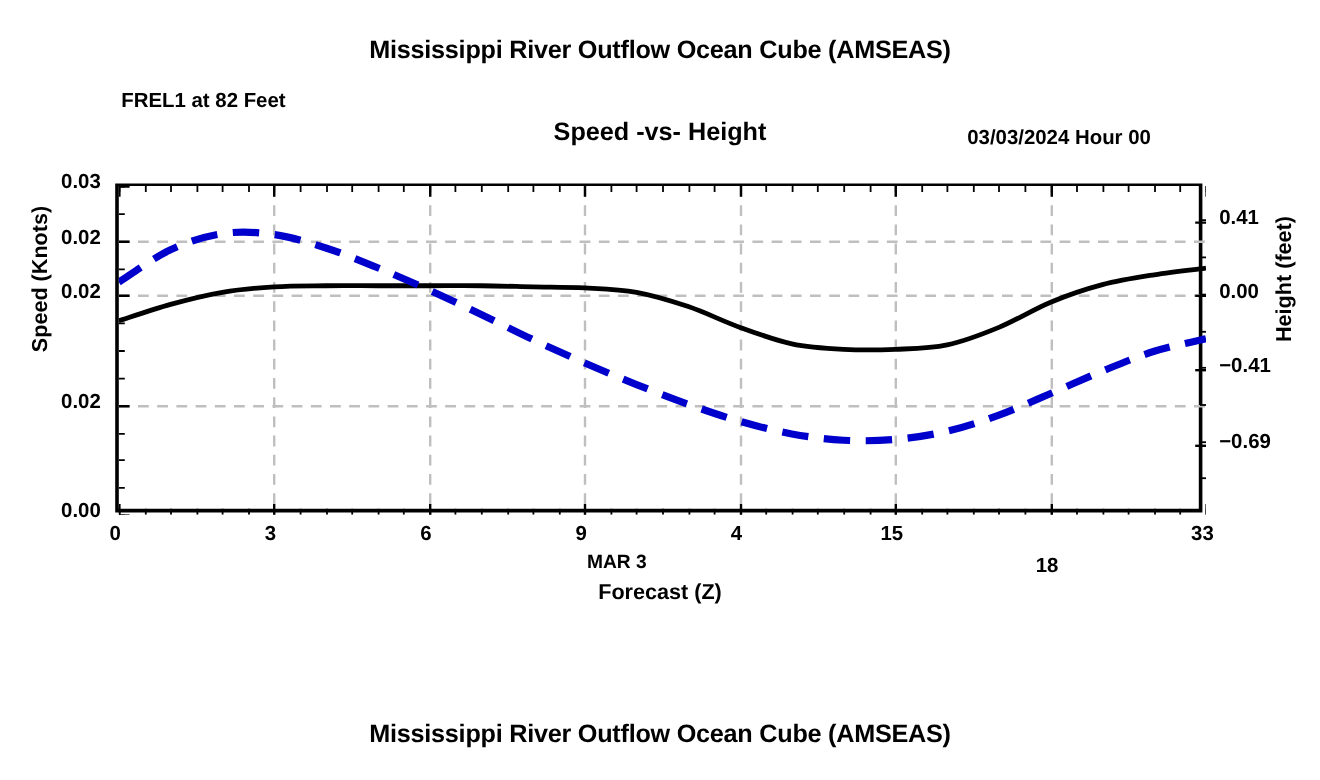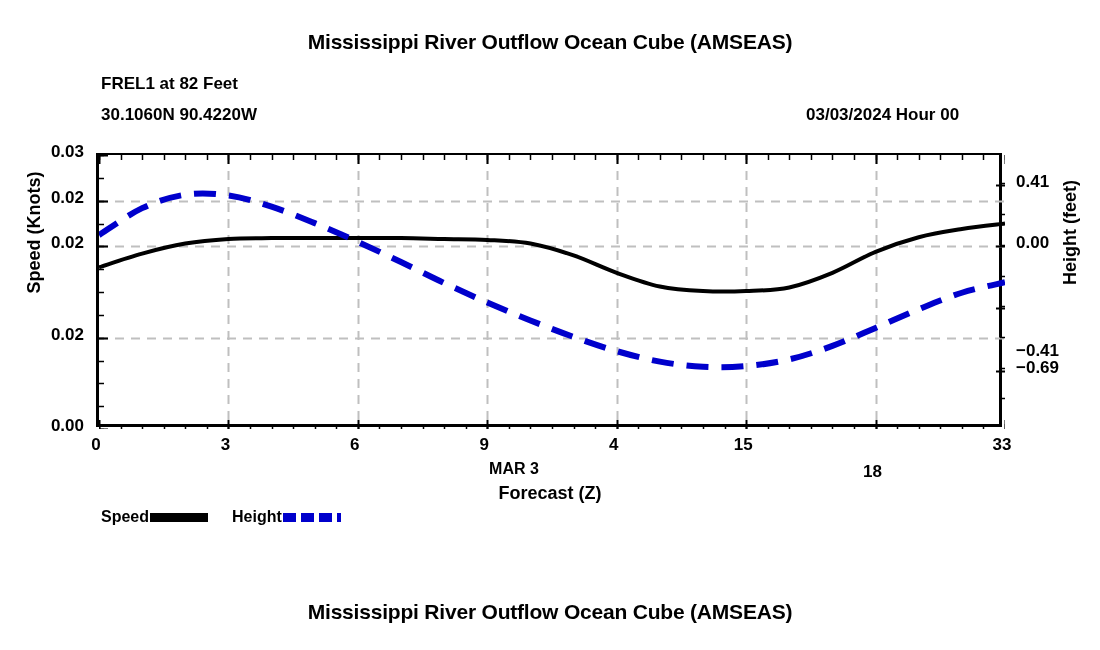--- a/index.html
+++ b/index.html
@@ -86,22 +86,22 @@
 </style>
 </head>
 <body>
 
 <div class="page">
 
   <div class="txt" id="main-title">Mississippi River Outflow Ocean Cube (AMSEAS)</div>
 
   <div class="txt" id="station-line">FREL1 at 82 Feet</div>
 
-  <div class="txt" id="coords-line">30.1060N  90.4220W</div>
-
+
+  <div class="txt" id="subtitle">Speed -vs- Height</div>
 
   <div class="txt" id="datestamp">03/03/2024 Hour 00</div>
 
   <div class="txt" id="ylabel-left">Speed (Knots)</div>
 
   <div class="txt" id="ylabel-right">Height (feet)</div>
 
   <div id="plot-area">
     <svg id="plot-svg" width="906" height="274">
       <g id="grid-group">
@@ -258,45 +258,35 @@
 
   <div id="ytick-left-group">
       <div class="txt ytick-left" style="left: 24px; top: 416px;">0.00</div>
       <div class="txt ytick-left" style="left: 24px; top: 324.667px;">0.02</div>
       <div class="txt ytick-left" style="left: 24px; top: 233.333px;">0.02</div>
       <div class="txt ytick-left" style="left: 24px; top: 187.667px;">0.02</div>
       <div class="txt ytick-left" style="left: 24px; top: 142px;">0.03</div>
     </div>
   <div id="ytick-right-group">
       <div class="txt ytick-right" style="left: 1016px; top: 357.607px;">−0.69</div>
-      <div class="txt ytick-right" style="left: 1016px; top: 294.721px; margin-top: 46px;">−0.41</div>
+      <div class="txt ytick-right" style="left: 1016px; top: 294.721px;">−0.41</div>
       <div class="txt ytick-right" style="left: 1016px; top: 233.333px;">0.00</div>
       <div class="txt ytick-right" style="left: 1016px; top: 171.945px;">0.41</div>
     </div>
   <div id="xtick-group">
       <div class="txt xtick" style="left: 76px; top: 435px;">0</div>
       <div class="txt xtick" style="left: 205.429px; top: 435px;">3</div>
       <div class="txt xtick" style="left: 334.857px; top: 435px;">6</div>
       <div class="txt xtick" style="left: 464.286px; top: 435px;">9</div>
       <div class="txt xtick" style="left: 593.714px; top: 435px;">4</div>
       <div class="txt xtick" style="left: 723.143px; top: 435px;">15</div>
       <div class="txt xtick" style="left: 852.571px; top: 435px; margin-top: 27px;">18</div>
       <div class="txt xtick" style="left: 982px; top: 435px;">33</div>
     </div>
 
   <div class="txt" id="xlabel-date">MAR 3</div>
 
   <div class="txt" id="xlabel-main">Forecast (Z)</div>
 
-  <div id="legend">
-    <div class="legend-item">
-      <span class="legend-label">Speed</span>
-      <span class="legend-swatch sw-solid"></span>
-    </div>
-    <div class="legend-item">
-      <span class="legend-label">Height</span>
-      <span class="legend-swatch sw-dash"></span>
-    </div>
-  </div>
 
   <div class="txt" id="bottom-title">Mississippi River Outflow Ocean Cube (AMSEAS)</div>
 
 </div>
 
 </body></html>

